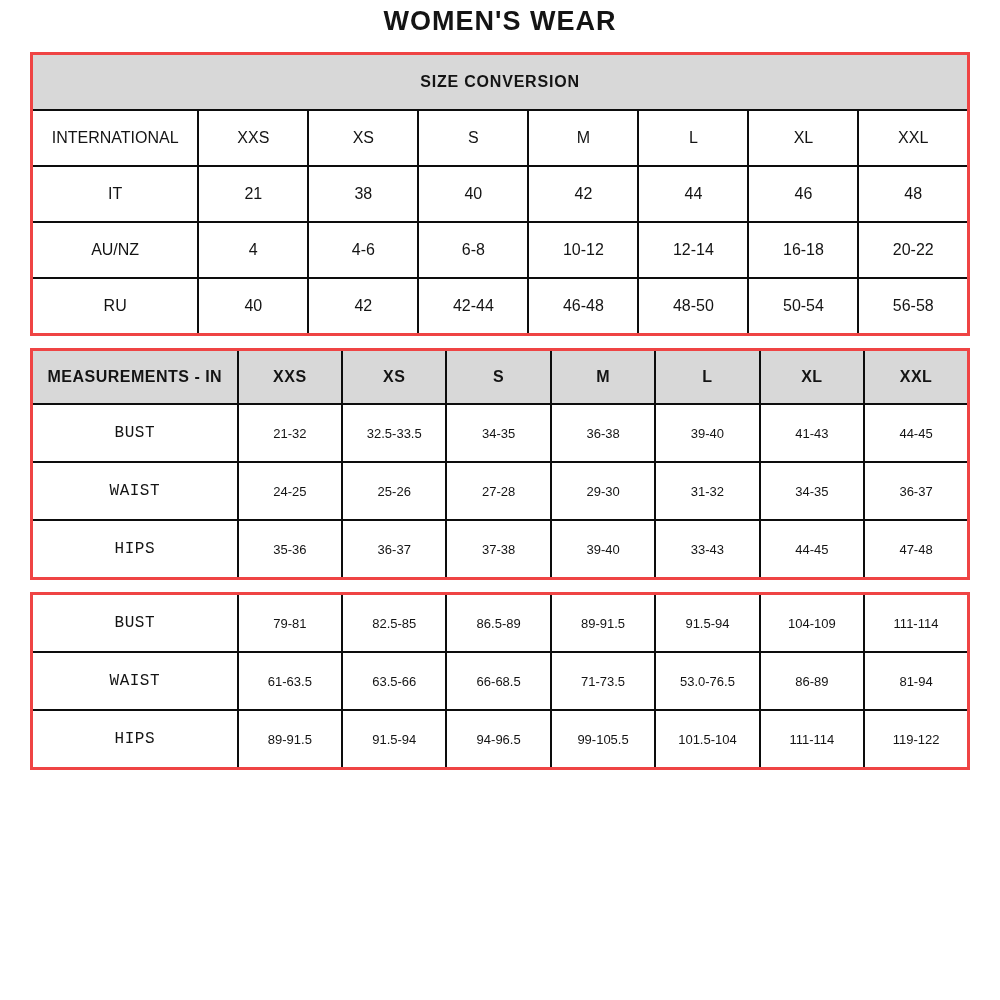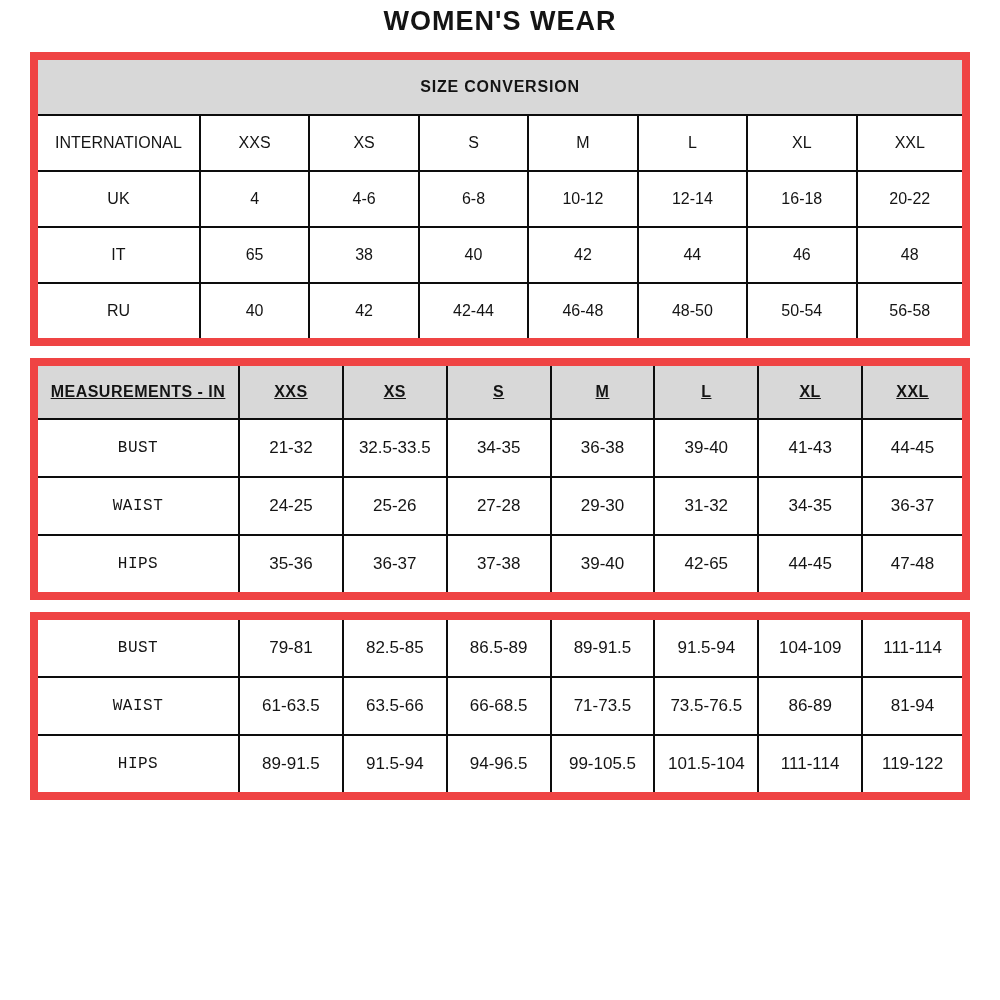--- a/index.html
+++ b/index.html
@@ -21,21 +21,21 @@
     font-size: 27px;
     font-weight: bold;
     letter-spacing: 1px;
     margin: 6px 0 15px 0;
     color: #141414;
   }
   table {
     width: 100%;
     border-collapse: collapse;
     table-layout: fixed;
-    border: 8px solid #ef4444;
+    border: 3px solid #ef4444;
     margin-bottom: 12px;
   }
   td {
     border: 2px solid #0d0d0d;
     text-align: center;
     vertical-align: middle;
     padding: 0 4px;
     overflow: hidden;
     white-space: nowrap;
   }
@@ -51,24 +51,23 @@
   .t1 col.label-col { width: 17.8%; }
   
   .t2 col.label-col { width: 22%; }
   .t2 td { height: 56px; }
   .t2 .head-cell {
     background: #d8d8d8;
     font-weight: bold;
     font-size: 16px;
     letter-spacing: 0.5px;
     height: 52px;
-    text-decoration: underline;
   }
   .t2 .row-label { font-size: 16px; letter-spacing: 0.5px; font-family: Liberation Mono, monospace; }
-  .t2 .val { font-size: 17px; }
+  .t2 .val { font-size: 13px; }
 </style>
 </head>
 <body>
 
 <div class="page">
 
   <div class="main-title">WOMEN'S WEAR</div>
 
   <table class="t1">
     <colgroup>
@@ -89,38 +88,38 @@
         <td>INTERNATIONAL</td>
         <td>XXS</td>
         <td>XS</td>
         <td>S</td>
         <td>M</td>
         <td>L</td>
         <td>XL</td>
         <td>XXL</td>
       </tr>
       <tr>
-        <td>UK</td>
+        <td>IT</td>
+        <td>21</td>
+        <td>38</td>
+        <td>40</td>
+        <td>42</td>
+        <td>44</td>
+        <td>46</td>
+        <td>48</td>
+      </tr>
+      <tr>
+        <td>AU/NZ</td>
         <td>4</td>
         <td>4-6</td>
         <td>6-8</td>
         <td>10-12</td>
         <td>12-14</td>
         <td>16-18</td>
         <td>20-22</td>
-      </tr>
-      <tr>
-        <td>IT</td>
-        <td>65</td>
-        <td>38</td>
-        <td>40</td>
-        <td>42</td>
-        <td>44</td>
-        <td>46</td>
-        <td>48</td>
       </tr>
       <tr>
         <td>RU</td>
         <td>40</td>
         <td>42</td>
         <td>42-44</td>
         <td>46-48</td>
         <td>48-50</td>
         <td>50-54</td>
         <td>56-58</td>
@@ -169,21 +168,21 @@
         <td class="val">31-32</td>
         <td class="val">34-35</td>
         <td class="val">36-37</td>
       </tr>
       <tr>
         <td class="row-label">HIPS</td>
         <td class="val">35-36</td>
         <td class="val">36-37</td>
         <td class="val">37-38</td>
         <td class="val">39-40</td>
-        <td class="val">42-65</td>
+        <td class="val">33-43</td>
         <td class="val">44-45</td>
         <td class="val">47-48</td>
       </tr>
     </tbody>
   </table>
 
   <table class="t2">
     <colgroup>
       <col class="label-col">
         <col>
@@ -204,21 +203,21 @@
         <td class="val">91.5-94</td>
         <td class="val">104-109</td>
         <td class="val">111-114</td>
       </tr>
       <tr>
         <td class="row-label">WAIST</td>
         <td class="val">61-63.5</td>
         <td class="val">63.5-66</td>
         <td class="val">66-68.5</td>
         <td class="val">71-73.5</td>
-        <td class="val">73.5-76.5</td>
+        <td class="val">53.0-76.5</td>
         <td class="val">86-89</td>
         <td class="val">81-94</td>
       </tr>
       <tr>
         <td class="row-label">HIPS</td>
         <td class="val">89-91.5</td>
         <td class="val">91.5-94</td>
         <td class="val">94-96.5</td>
         <td class="val">99-105.5</td>
         <td class="val">101.5-104</td>

